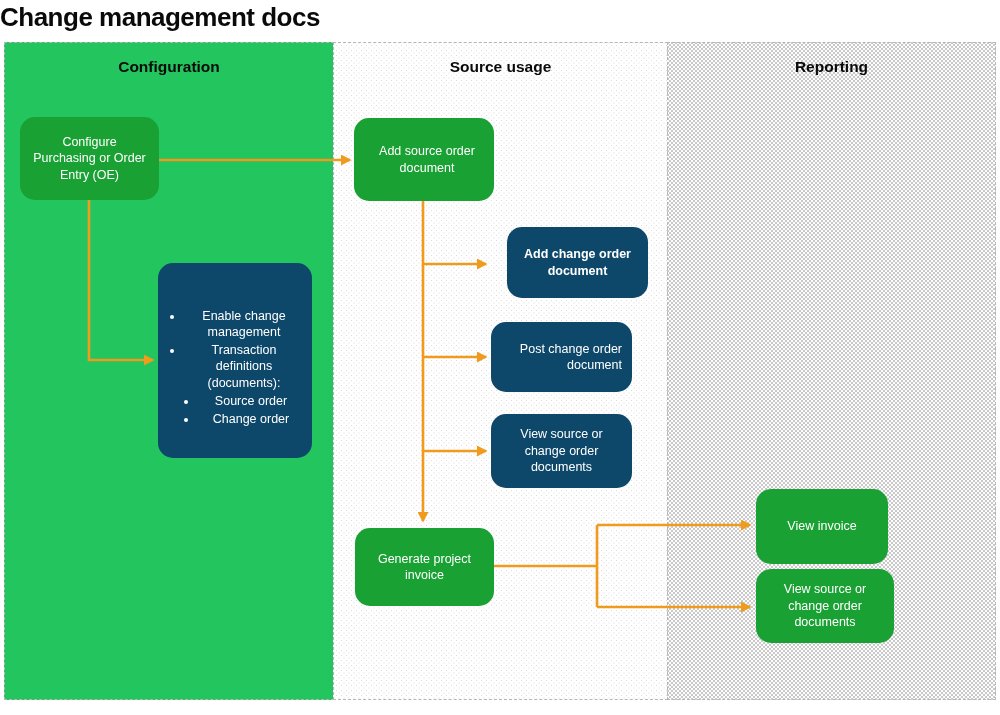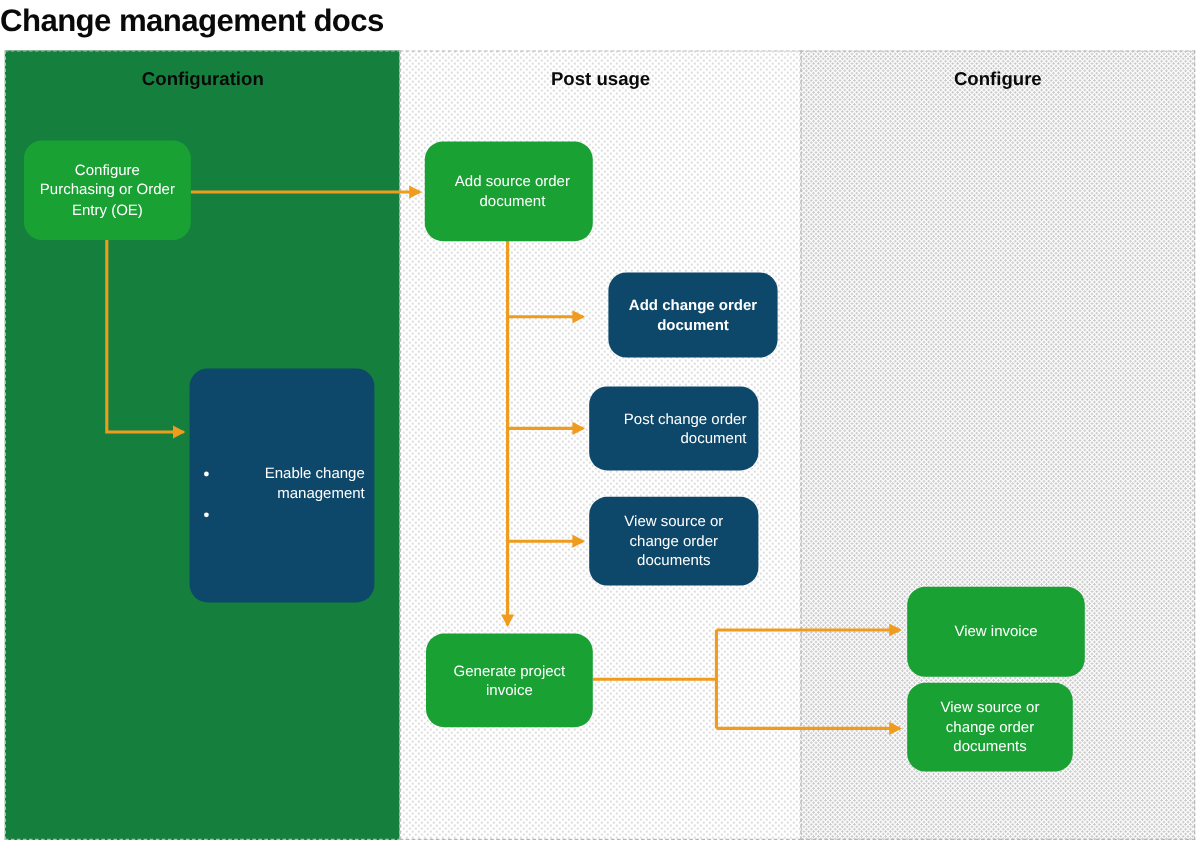--- a/index.html
+++ b/index.html
@@ -11,21 +11,21 @@
   }
   .title {
     position: absolute; left: 0; top: 2px; width: 1000px;
     text-align: left; font-size: 26px; font-weight: 800;
     letter-spacing: -0.5px; color: #0a0a0a;
   }
   .col {
     position: absolute; top: 42px; height: 658px;
     border: 1px dashed #b6b6b6; box-sizing: border-box;
   }
-  .col-config { left: 4px;   width: 330px; background: #15803d; }
+  .col-config { left: 4px;   width: 330px; background: #22c55e; }
   .col-daily  {
     left: 333px; width: 335px;
     background-color: #ffffff;
     background-image:
       radial-gradient(#dcdcdc 0.9px, transparent 0.9px),
       radial-gradient(#dcdcdc 0.9px, transparent 0.9px);
     background-size: 5px 5px, 5px 5px;
     background-position: 0 0, 2.5px 2.5px;
   }
   .col-report {
@@ -43,39 +43,39 @@
   }
   .node {
     position: absolute; box-sizing: border-box;
     border-radius: 15px; color: #ffffff;
     display: flex; align-items: center; justify-content: center;
     text-align: center; font-size: 12.5px; font-weight: 500;
     line-height: 1.32; padding: 8px 10px;
   }
   .green { background: var(--green, #1aa134); }
   .blue  { background: var(--blue, #0d4769); }
-  .node.bullets { justify-content: flex-start; text-align: right; padding: 24px 8px 10px 10px; margin-top: 44px; }
+  .node.bullets { justify-content: flex-start; text-align: center; padding: 24px 8px 10px 10px; }
   .node.bullets ul { margin: 0; padding-left: 16px; list-style: disc; }
   .node.bullets ul ul { padding-left: 14px; margin-top: 2px; }
   .node.bullets li { margin: 1px 0; }
   .arrows { position: absolute; left: 0; top: 0; pointer-events: none; }
 </style>
 </head>
 <body>
 
 <div class="title">Change management docs</div>
 
 <div class="col col-config">
   <div class="col-header">Configuration</div>
 </div>
 <div class="col col-daily">
-  <div class="col-header">Post usage</div>
+  <div class="col-header">Source usage</div>
 </div>
 <div class="col col-report">
-  <div class="col-header">Configure</div>
+  <div class="col-header">Reporting</div>
 </div>
 
 <svg class="arrows" width="1000" height="715" viewBox="0 0 1000 715">
   <defs>
     <marker id="ah" markerUnits="userSpaceOnUse" markerWidth="11" markerHeight="11" refX="9" refY="5.5" orient="auto">
       <path d="M0,0 L10.5,5.5 L0,11 z" fill="#ef9b1d"></path>
     </marker>
   </defs>
   <g stroke="#ef9b1d" stroke-width="2.6" fill="none">
     <path d="M159 160 H350" marker-end="url(#ah)"></path>
@@ -89,30 +89,34 @@
     <path d="M597 525 H750" marker-end="url(#ah)"></path>
     <path d="M597 607 H750" marker-end="url(#ah)"></path>
   </g>
 </svg>
 
 <div class="node green" style="left:20px; top:117px; width:139px; height:83px;">Configure Purchasing or Order Entry (OE)</div>
 
 <div class="node blue bullets" style="left:158px; top:263px; width:154px; height:195px;">
   <ul>
     <li><span>Enable change management</span></li>
-    <li>
+    <li><span>Transaction definitions (documents):</span>
+      <ul>
+        <li><span>Source order</span></li>
+        <li><span>Change order</span></li>
+      </ul>
     </li>
   </ul>
 </div>
 
 <div class="node green" style="left:354px; top:118px; width:140px; height:83px;padding-left:16px;">Add source order document</div>
 
 <div class="node blue" style="left:507px; top:227px; width:141px; height:71px;font-weight:bold;">Add change order document</div>
 
 <div class="node blue" style="left:491px; top:322px; width:141px; height:70px;text-align:right;">Post change order document</div>
 
 <div class="node blue" style="left:491px; top:414px; width:141px; height:74px;">View source or change order documents</div>
 
 <div class="node green" style="left:355px; top:528px; width:139px; height:78px;">Generate project invoice</div>
 
-<div class="node green" style="left:756px; top:489px; width:148px; height:75px;">View invoice</div>
+<div class="node green" style="left:756px; top:489px; width:132px; height:75px;">View invoice</div>
 
 <div class="node green" style="left:756px; top:569px; width:138px; height:74px;">View source or change order documents</div>
 
 </body></html>

